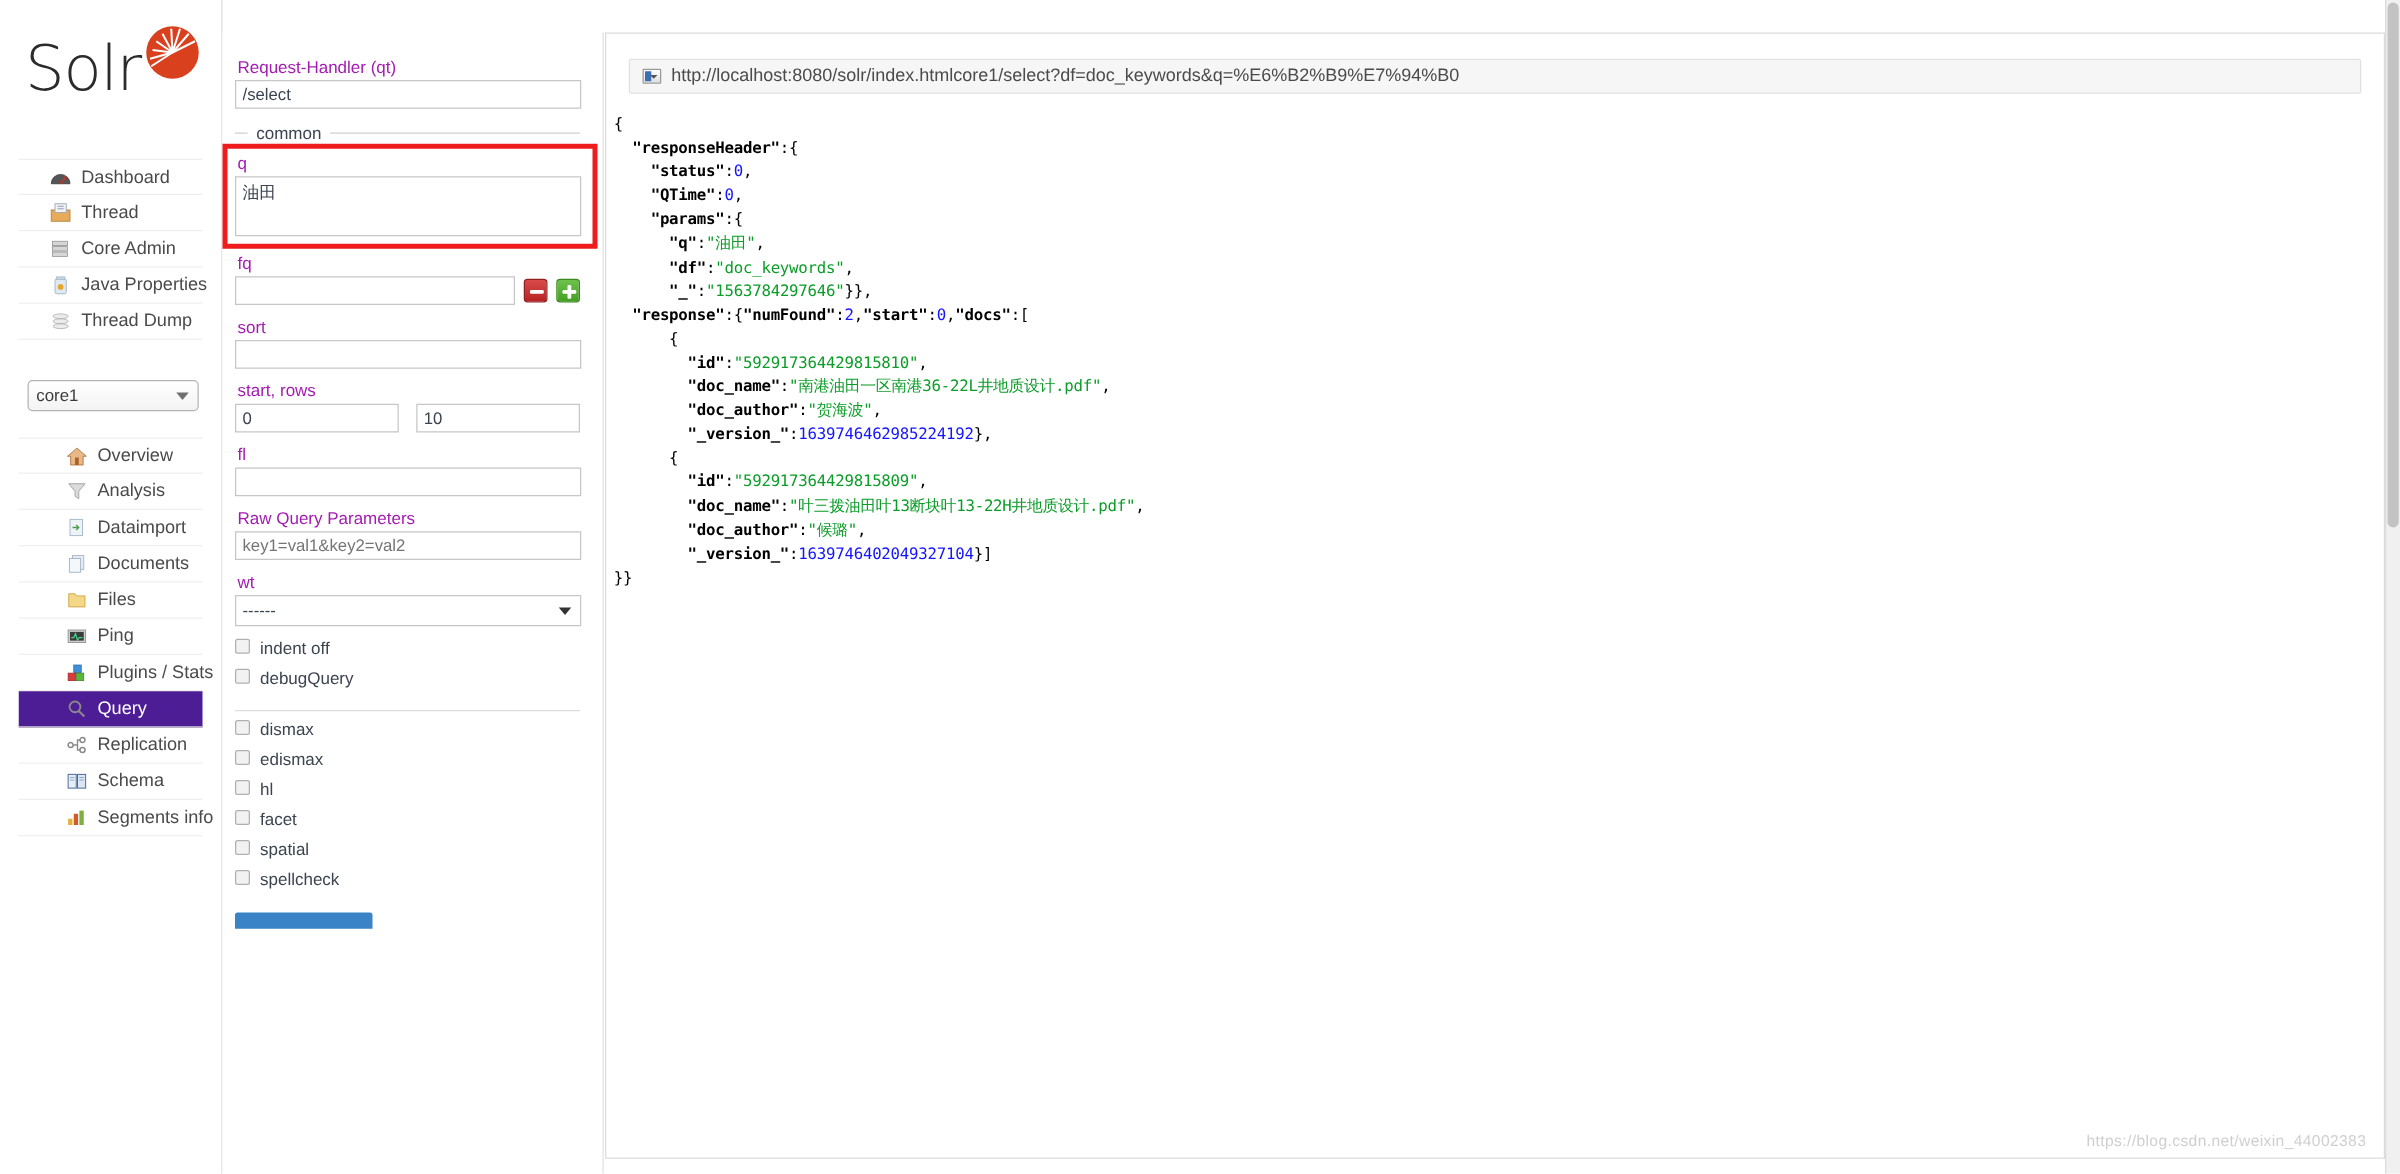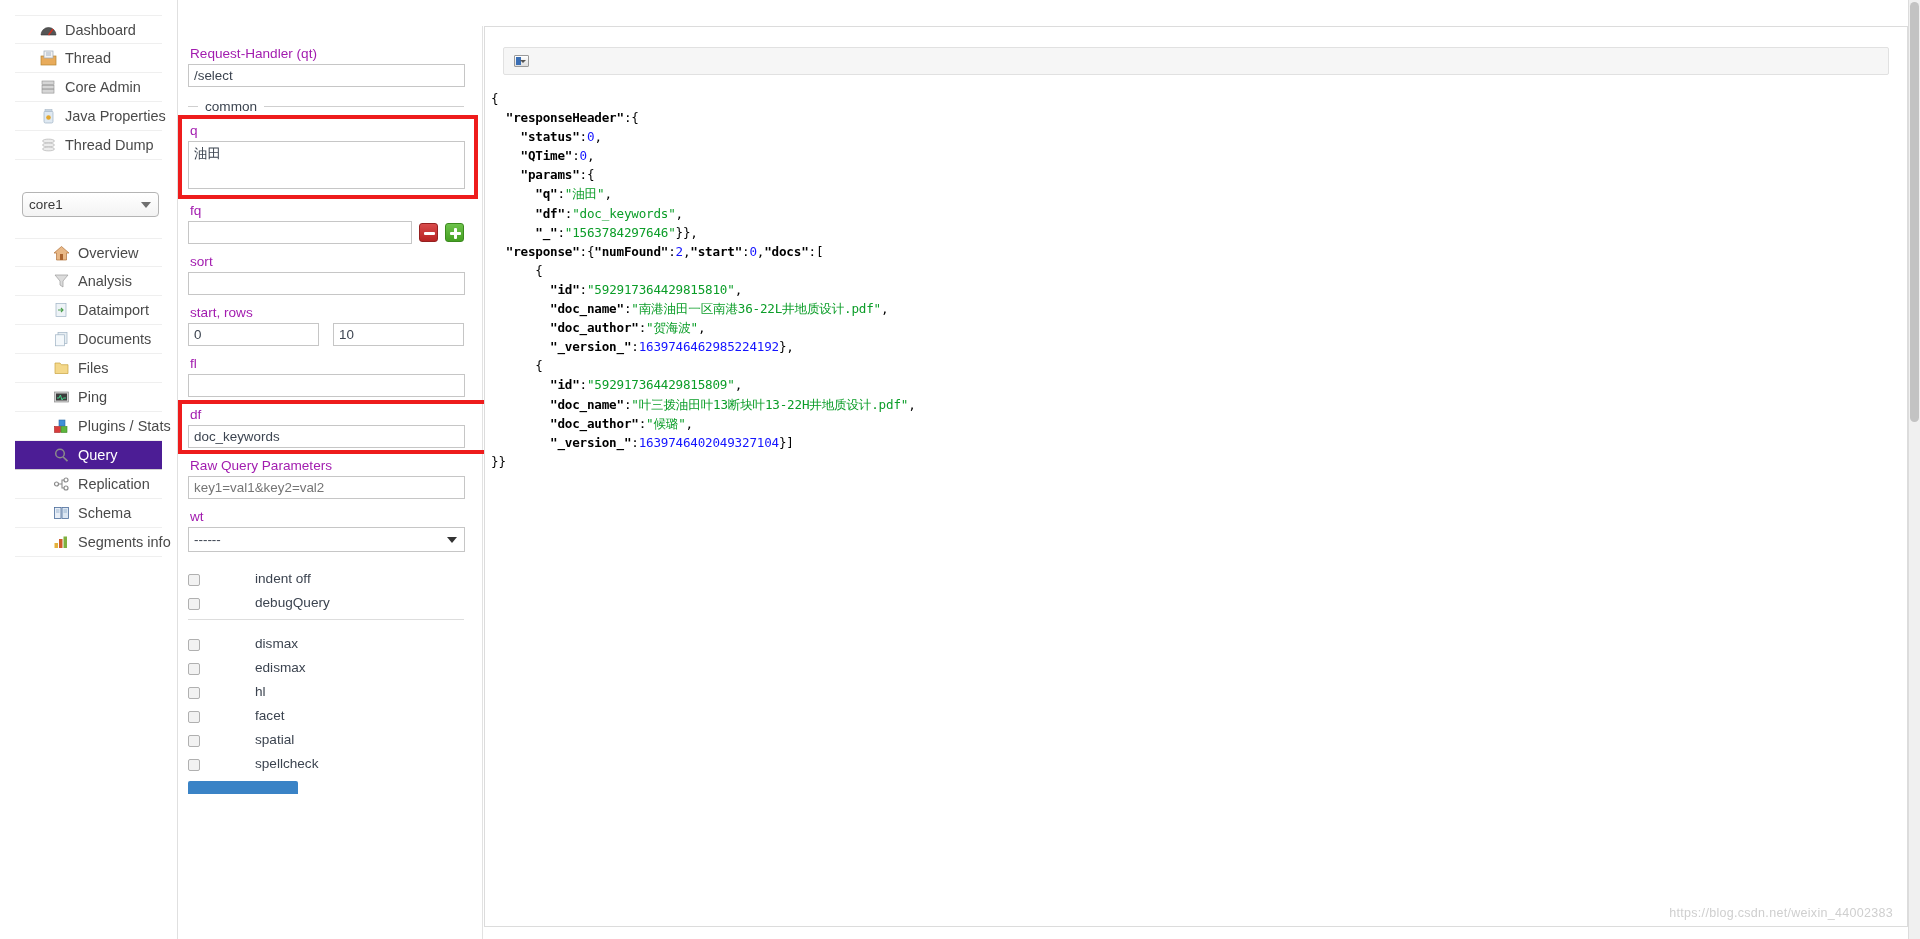--- a/index.html
+++ b/index.html
@@ -180,25 +180,24 @@
     margin-bottom: 10px;
   }
   .sel .caret2 {
     position: absolute; right: 7px; top: 9px;
     width: 0; height: 0;
     border-left: 5px solid transparent;
     border-right: 5px solid transparent;
     border-top: 6px solid #333;
   }
   .cb-row {
-    display: flex; align-items: flex-end;
+    display: flex; align-items: flex-start;
     font-size: 13.6px; color: #3c4450;
     height: 24px;
     cursor: pointer;
-    gap: 47px;
   }
   .cb {
     width: 12px; height: 12px;
     border: 1px solid #b0b0b0;
     background: #f2f2f2;
     border-radius: 2px;
     margin-right: 8px;
     flex: 0 0 12px;
   }
   .grp-rule { border-top: 1px solid #dddddd; margin: 9px 0 7px 0; }
@@ -281,20 +280,40 @@
     background: #c3c3c3; border-radius: 5px;
   }
 </style>
 </head>
 <body>
 
 <div id="app">
 
   <div id="sidebar">
 
+    <div id="logo-wrap">
+      <div class="logo-text">Solr</div>
+      <svg class="logo-burst" viewBox="0 0 52 52">
+        <g fill="#d9411e">
+          <circle cx="30" cy="22" r="21"></circle>
+        </g>
+        <g stroke="#ffffff" stroke-width="1.6" fill="none">
+          <line x1="13" y1="33" x2="30" y2="22"></line>
+          <line x1="12" y1="27" x2="30" y2="22"></line>
+          <line x1="14" y1="20" x2="30" y2="22"></line>
+          <line x1="17" y1="13" x2="30" y2="22"></line>
+          <line x1="22" y1="7" x2="30" y2="22"></line>
+          <line x1="29" y1="3" x2="30" y2="22"></line>
+          <line x1="36" y1="3" x2="30" y2="22"></line>
+          <line x1="43" y1="7" x2="30" y2="22"></line>
+          <line x1="48" y1="13" x2="30" y2="22"></line>
+        </g>
+        <circle cx="30" cy="22" r="21" fill="none"></circle>
+      </svg>
+    </div>
 
     <ul class="nav-list">
       <li class="nav-item">
         <span class="nav-ico">
           <svg viewBox="0 0 17 16" width="17" height="16">
             <path d="M1 13 A7.5 7.5 0 0 1 16 13 Z" fill="#555" stroke="#333" stroke-width="0.6"></path>
             <line x1="8.5" y1="13" x2="13" y2="7" stroke="#d03020" stroke-width="1.4"></line>
           </svg>
         </span>
         <span>Dashboard</span>
@@ -486,25 +505,20 @@
 
     <label class="fld-label">start, rows</label>
     <div class="two-col">
       <input class="txt" value="0" style="">
       <input class="txt" value="10" style="">
     </div>
 
     <label class="fld-label">fl</label>
     <input class="txt" value="" style="">
 
-    <div style="position:relative;">
-      <label class="fld-label">df</label>
-      <input class="txt" value="doc_keywords" style="">
-      <div class="hl-box" style="left:-10px; top:-7px; width:310px; height:54px;"></div>
-    </div>
 
     <label class="fld-label">Raw Query Parameters</label>
     <input class="txt ph" placeholder="key1=val1&amp;key2=val2" style="">
 
     <label class="fld-label">wt</label>
     <div class="sel">
       <span>------</span>
       <span class="caret2"></span>
     </div>
 
@@ -543,20 +557,21 @@
       <span class="cb"></span>
       <span>spellcheck</span>
     </div>
 
     <div class="exec-btn"></div>
   </div>
 
   <div id="resp-col">
     <div id="url-bar">
       <span id="url-icon"></span>
+      <span>http://localhost:8080/solr/index.htmlcore1/select?df=doc_keywords&amp;q=%E6%B2%B9%E7%94%B0</span>
     </div>
     <div id="json">{
   <span class="k">"responseHeader"</span>:{
     <span class="k">"status"</span>:<span class="n">0</span>,
     <span class="k">"QTime"</span>:<span class="n">0</span>,
     <span class="k">"params"</span>:{
       <span class="k">"q"</span>:<span class="s">"油田"</span>,
       <span class="k">"df"</span>:<span class="s">"doc_keywords"</span>,
       <span class="k">"_"</span>:<span class="s">"1563784297646"</span>}},
   <span class="k">"response"</span>:{<span class="k">"numFound"</span>:<span class="n">2</span>,<span class="k">"start"</span>:<span class="n">0</span>,<span class="k">"docs"</span>:[

